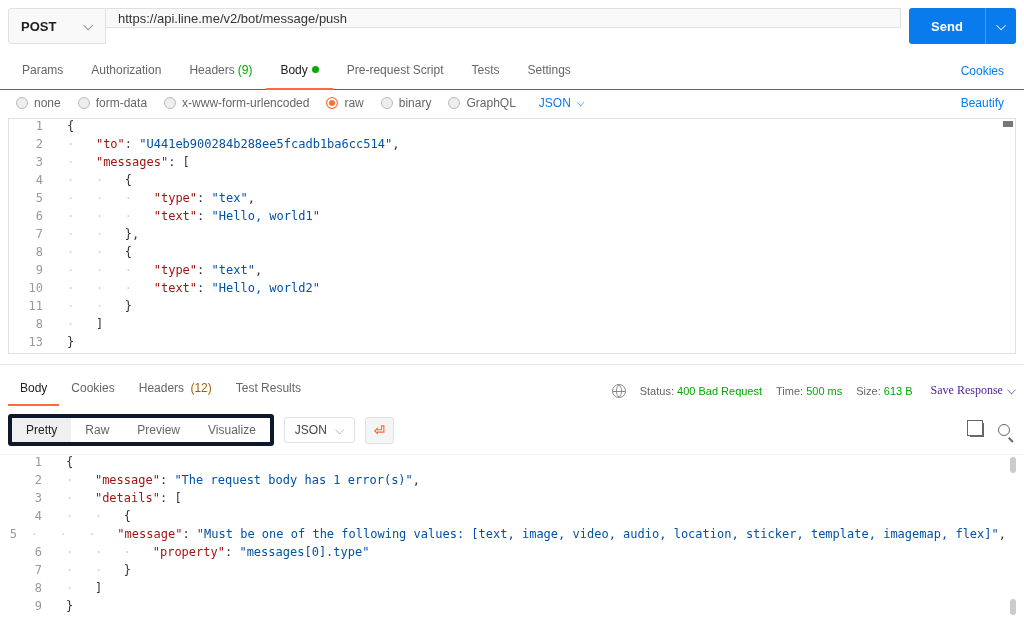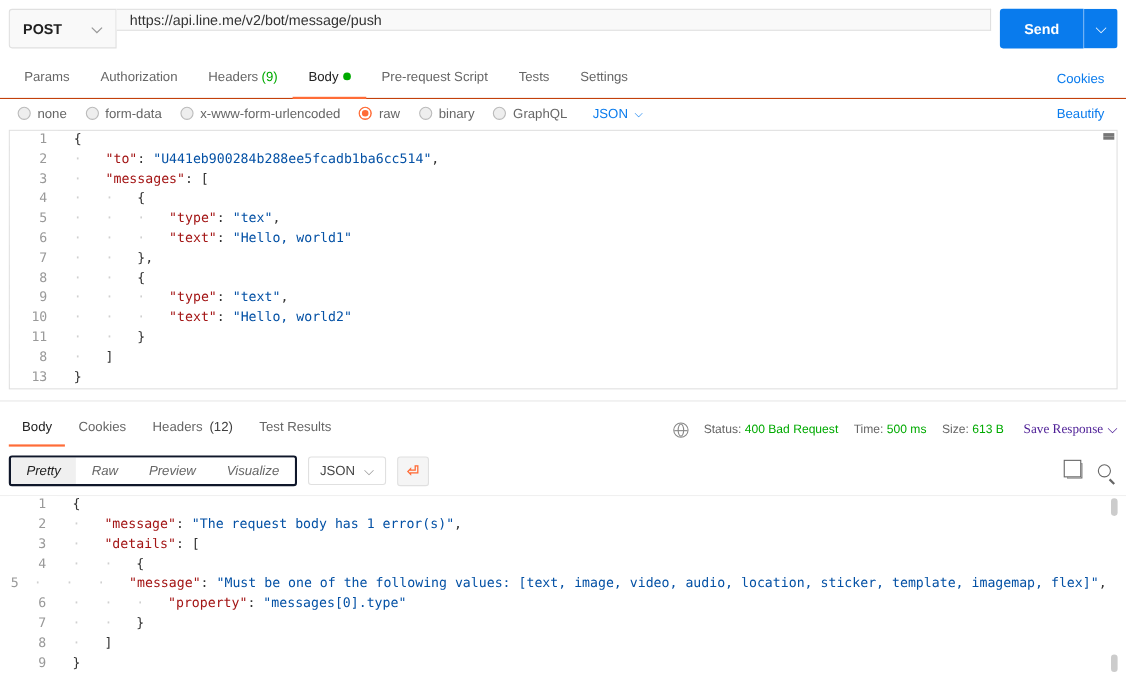--- a/index.html
+++ b/index.html
@@ -32,29 +32,29 @@
 .t-brace { color: #333; }
 .t-key { color: #a31515; }
 .t-str { color: #0451a5; }
 .t-punc { color: #333; }
 .t-guide { color: #d0d0d0; }
 .editor .corner { position: absolute; right: 2px; top: 2px; width: 10px; height: 3px; border-top: 3px solid #777; border-bottom: 3px solid #777; }
 .resp-header { display: flex; align-items: center; padding: 10px 8px 0 8px; border-top: 1px solid #e8e8e8; margin-top: 10px; }
 .resp-tabs { display: flex; gap: 0; }
 .resp-tabs .tab { padding: 6px 12px 9px 12px; color: #666; font-size: 12px; cursor: pointer; border-bottom: 2px solid transparent; }
 .resp-tabs .tab.active { color: #212121; border-bottom-color: #ff6c37; }
-.resp-tabs .tab .count { color: #404040; margin-left: 3px; }
+.resp-tabs .tab .count { color: #a16207; margin-left: 3px; }
 .resp-meta { display: flex; align-items: center; gap: 14px; color: #666; font-size: 11px; text-align: right; }
 .resp-meta .val { color: #0a0; }
 .globe-icon { width: 14px; height: 14px; border: 1.2px solid #888; border-radius: 50%; position: relative; display: inline-block; }
 .globe-icon::before { content: ""; position: absolute; left: 3px; right: 3px; top: 0; bottom: 0; border: 1px solid #888; border-radius: 50%; }
 .globe-icon::after { content: ""; position: absolute; left: 0; right: 0; top: 6px; border-top: 1px solid #888; }
 .save-resp { color: #4c1d95; font-size: 12px; cursor: pointer; display: flex; align-items: center; gap: 4px; padding-left: 18px; font-family: Liberation Serif, serif; }
 .resp-toolbar { display: flex; align-items: center; padding: 8px 8px; border-bottom: 1px solid #f0f0f0; gap: 0; }
-.btn-group { display: flex; border: 2px solid #0f172a; border-radius: 3px; overflow: hidden; font-style: italic; }
+.btn-group { display: flex; border: 4px solid #0f172a; border-radius: 3px; overflow: hidden; }
 .btn-group .b { padding: 5px 14px; font-size: 12px; color: #666; background: #fff; cursor: pointer; }
 .btn-group .b.active { background: #f0f0f0; color: #212121; }
 .mini-select { display: flex; align-items: center; border: 1px solid #e0e0e0; border-radius: 3px; padding: 5px 10px; margin-left: 10px; font-size: 12px; color: #444; cursor: pointer; gap: 8px; }
 .wrap-btn { margin-left: 10px; padding: 5px 8px; border: 1px solid #e0e0e0; border-radius: 3px; background: #f5f5f5; cursor: pointer; display:flex; align-items:center; }
 .wrap-icon { color: #ff6c37; font-size: 13px; font-weight: bold; }
 .tb-right-icons { display: flex; gap: 14px; align-items: center; padding-right: 6px; }
 .icon-copy { width: 14px; height: 14px; border: 1.3px solid #666; position: relative; cursor: pointer; }
 .icon-copy::after { content: ""; position: absolute; left: -4px; top: -4px; width: 14px; height: 14px; border: 1.3px solid #666; background: #fff; }
 .icon-search { width: 12px; height: 12px; border: 1.5px solid #666; border-radius: 50%; position: relative; cursor: pointer; }
 .icon-search::after { content: ""; position: absolute; right: -5px; bottom: -5px; width: 6px; height: 1.5px; background: #666; transform: rotate(45deg); }

